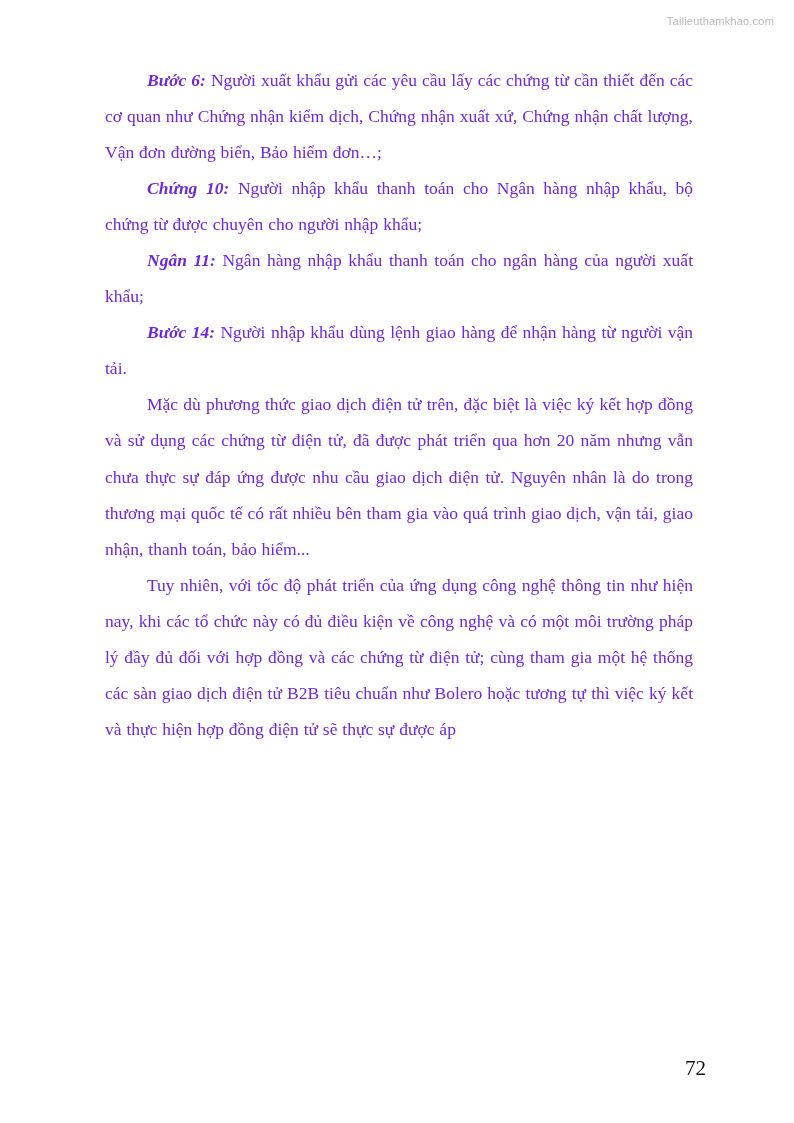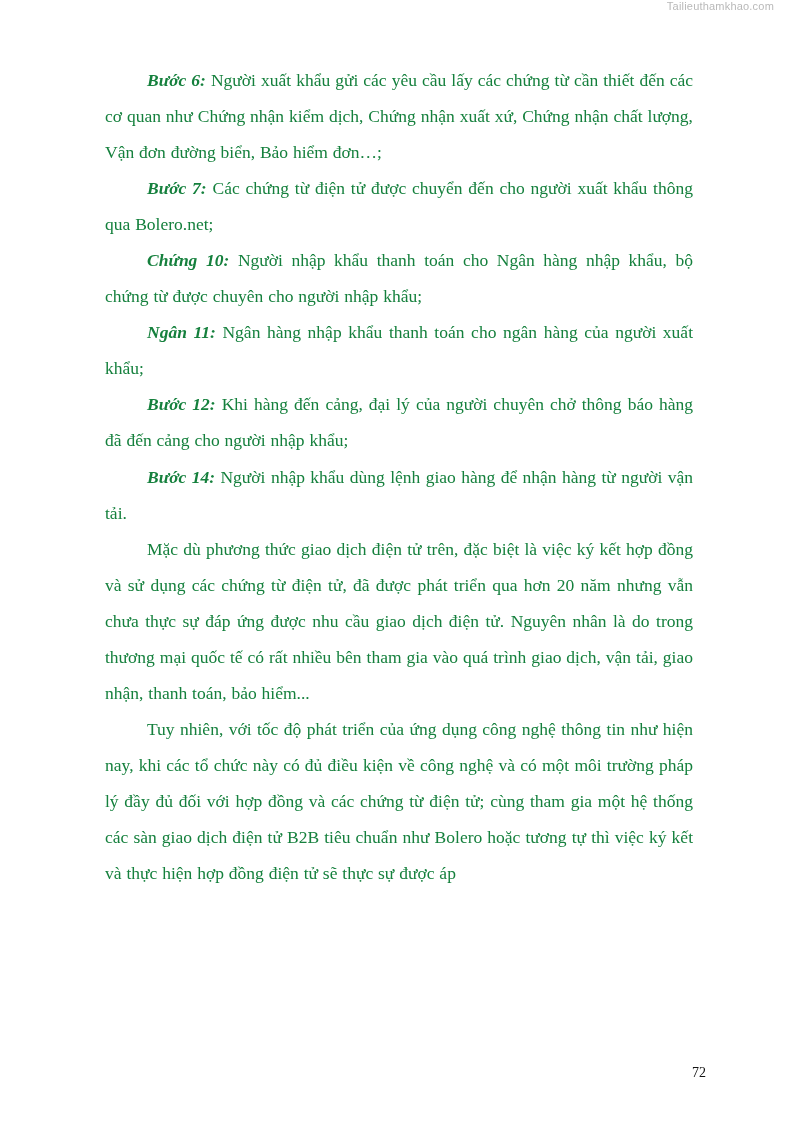--- a/index.html
+++ b/index.html
@@ -14,76 +14,70 @@
     position: relative;
     width: 794px;
     height: 1123px;
     background: #ffffff;
     margin: 0 auto;
     box-sizing: border-box;
     overflow: hidden;
   }
   .watermark {
     position: absolute;
-    top: 0;
+    top: 15px;
     right: 20px;
     font-family: "Liberation Sans", sans-serif;
     font-size: 11px;
     color: #b9b9b9;
     letter-spacing: 0.2px;
   }
   .content {
     position: absolute;
     left: 105px;
     top: 62px;
     width: 588px;
   }
   p {
     margin: 0 0 0 0;
     font-size: 17.5px;
     line-height: 2.06;
     text-align: justify;
     text-indent: 42px;
-    color: #15803d;
+    color: #6d28d9;
     word-spacing: 0.5px;
   }
   p .lead {
     font-weight: bold;
     font-style: italic;
   }
   .pagenum {
     position: absolute;
     right: 88px;
     bottom: 42px;
-    font-size: 14px;
+    font-size: 21px;
     color: #111111;
   }
 </style>
 </head>
 <body>
 
 <div class="page">
 
   <div class="watermark">Tailieuthamkhao.com</div>
 
   <div class="content">
     <p>
       <span class="lead">Bước 6:</span><span> Người xuất khẩu gửi các yêu cầu lấy các chứng từ cần thiết đến các cơ quan như Chứng nhận kiểm dịch, Chứng nhận xuất xứ, Chứng nhận chất lượng, Vận đơn đường biển, Bảo hiểm đơn…;</span>
     </p>
     <p>
-      <span class="lead">Bước 7:</span><span> Các chứng từ điện tử được chuyển đến cho người xuất khẩu thông qua Bolero.net;</span>
-    </p>
-    <p>
       <span class="lead">Chứng 10:</span><span> Người nhập khẩu thanh toán cho Ngân hàng nhập khẩu, bộ chứng từ được chuyên cho người nhập khẩu;</span>
     </p>
     <p>
       <span class="lead">Ngân 11:</span><span> Ngân hàng nhập khẩu thanh toán cho ngân hàng của người xuất khẩu;</span>
-    </p>
-    <p>
-      <span class="lead">Bước 12:</span><span> Khi hàng đến cảng, đại lý của người chuyên chở thông báo hàng đã đến cảng cho người nhập khẩu;</span>
     </p>
     <p>
       <span class="lead">Bước 14:</span><span> Người nhập khẩu dùng lệnh giao hàng để nhận hàng từ người vận tải.</span>
     </p>
     <p>
       <span>Mặc dù phương thức giao dịch điện tử trên, đặc biệt là việc ký kết hợp đồng và sử dụng các chứng từ điện tử, đã được phát triển qua hơn 20 năm nhưng vẫn chưa thực sự đáp ứng được nhu cầu giao dịch điện tử. Nguyên nhân là do trong thương mại quốc tế có rất nhiều bên tham gia vào quá trình giao dịch, vận tải, giao nhận, thanh toán, bảo hiểm...</span>
     </p>
     <p>
       <span>Tuy nhiên, với tốc độ phát triển của ứng dụng công nghệ thông tin như hiện nay, khi các tổ chức này có đủ điều kiện về công nghệ và có một môi trường pháp lý đầy đủ đối với hợp đồng và các chứng từ điện tử; cùng tham gia một hệ thống các sàn giao dịch điện tử B2B tiêu chuẩn như Bolero hoặc tương tự thì việc ký kết và thực hiện hợp đồng điện tử sẽ thực sự được áp</span>
     </p>

